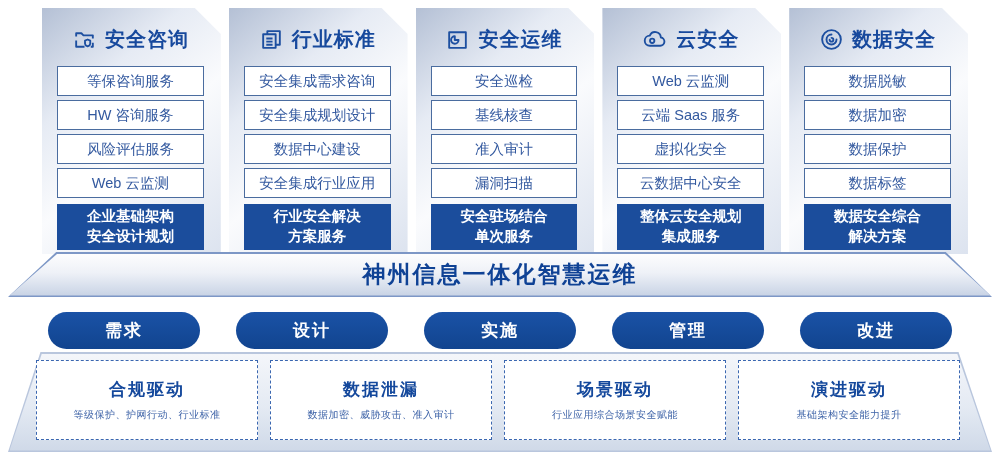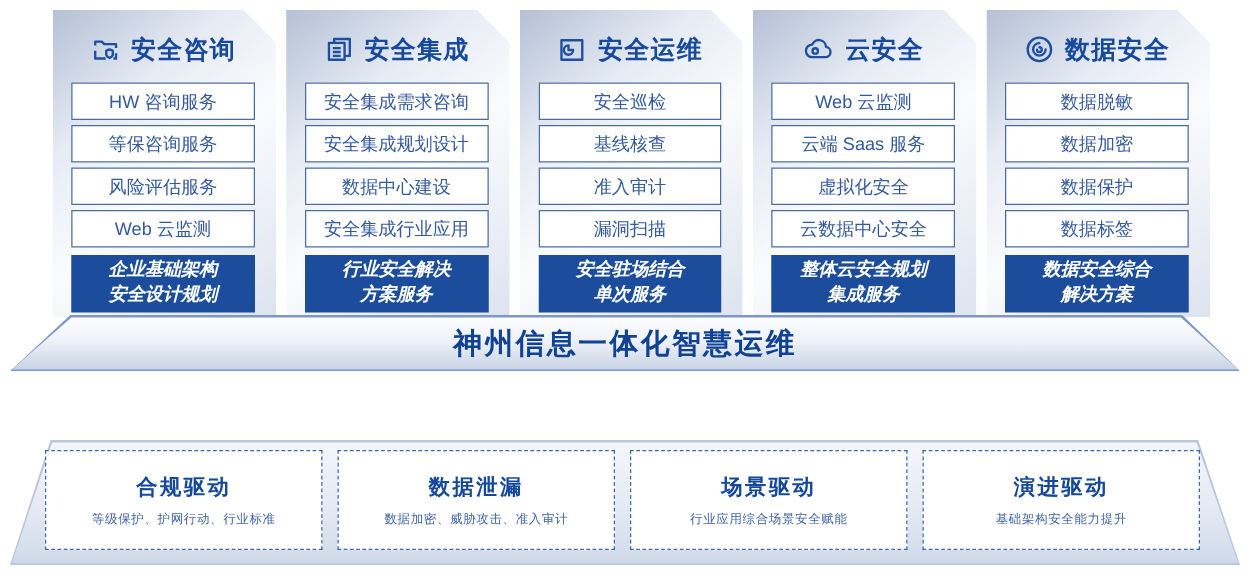--- a/index.html
+++ b/index.html
@@ -34,21 +34,20 @@
     background: #ffffff; border: 1px solid #4a6c9f;
     display: flex; align-items: center; justify-content: center;
     font-size: 14.5px; color: #33599f;
   }
   .col-footer {
     margin-top: 6px; height: 46px;
     background: #1b4d9c; color: #ffffff;
     display: flex; align-items: center; justify-content: center; text-align: center;
     font-size: 14.5px; font-weight: bold; line-height: 1.35;
     white-space: pre-line;
-    font-style: italic;
   }
 
   
   .banner-outer {
     position: absolute; left: 8px; top: 252px; width: 984px; height: 45px;
     clip-path: polygon(4.9% 0, 95.3% 0, 100% 100%, 0 100%);
     background: #7d97c6;
   }
   .banner-inner {
     position: absolute; inset: 1.5px;
@@ -103,38 +102,38 @@
     <div class="column">
       <div class="col-header">
         <span>
           <svg width="25" height="25" viewBox="0 0 24 24" fill="none" stroke="#1d4fa0" stroke-width="1.8" stroke-linejoin="round">
             <path d="M4 9 V6 h5 l2 2 h9 v3 M4 13 v6 h8 M20 15 v4 h-2"></path>
             <path d="M15 12 l2.5 1 v3 c0 1.6 -2.5 2.6 -2.5 2.6 s-2.5 -1 -2.5 -2.6 v-3 z"></path>
           </svg>
         </span>
         <span class="col-title">安全咨询</span>
       </div>
+      <div class="col-item">等保咨询服务</div>
       <div class="col-item">HW 咨询服务</div>
-      <div class="col-item">等保咨询服务</div>
       <div class="col-item">风险评估服务</div>
       <div class="col-item">Web 云监测</div>
       <div class="col-footer">企业基础架构
 安全设计规划</div>
     </div>
 
     <div class="column">
       <div class="col-header">
         <span>
           <svg width="25" height="25" viewBox="0 0 24 24" fill="none" stroke="#1d4fa0" stroke-width="1.8" stroke-linejoin="round">
             <rect x="4" y="7" width="12" height="13"></rect>
             <path d="M8 7 V4 h12 v13 h-4"></path>
             <path d="M7 11 h6 M7 14 h6 M7 17 h6"></path>
           </svg>
         </span>
-        <span class="col-title">安全集成</span>
+        <span class="col-title">行业标准</span>
       </div>
       <div class="col-item">安全集成需求咨询</div>
       <div class="col-item">安全集成规划设计</div>
       <div class="col-item">数据中心建设</div>
       <div class="col-item">安全集成行业应用</div>
       <div class="col-footer">行业安全解决
 方案服务</div>
     </div>
 
     <div class="column">
@@ -193,20 +192,27 @@
     </div>
 
   </div>
 
   <div class="banner-outer">
     <div class="banner-inner">
       <span class="banner-title">神州信息一体化智慧运维</span>
     </div>
   </div>
 
+  <div class="phases">
+    <div class="pill">需求</div>
+    <div class="pill">设计</div>
+    <div class="pill">实施</div>
+    <div class="pill">管理</div>
+    <div class="pill">改进</div>
+  </div>
 
   <div class="platform-outer">
     <div class="platform-inner"></div>
   </div>
 
   <div class="drivers">
     <div class="driver">
       <div class="driver-title">合规驱动</div>
       <div class="driver-sub">等级保护、护网行动、行业标准</div>
     </div>

